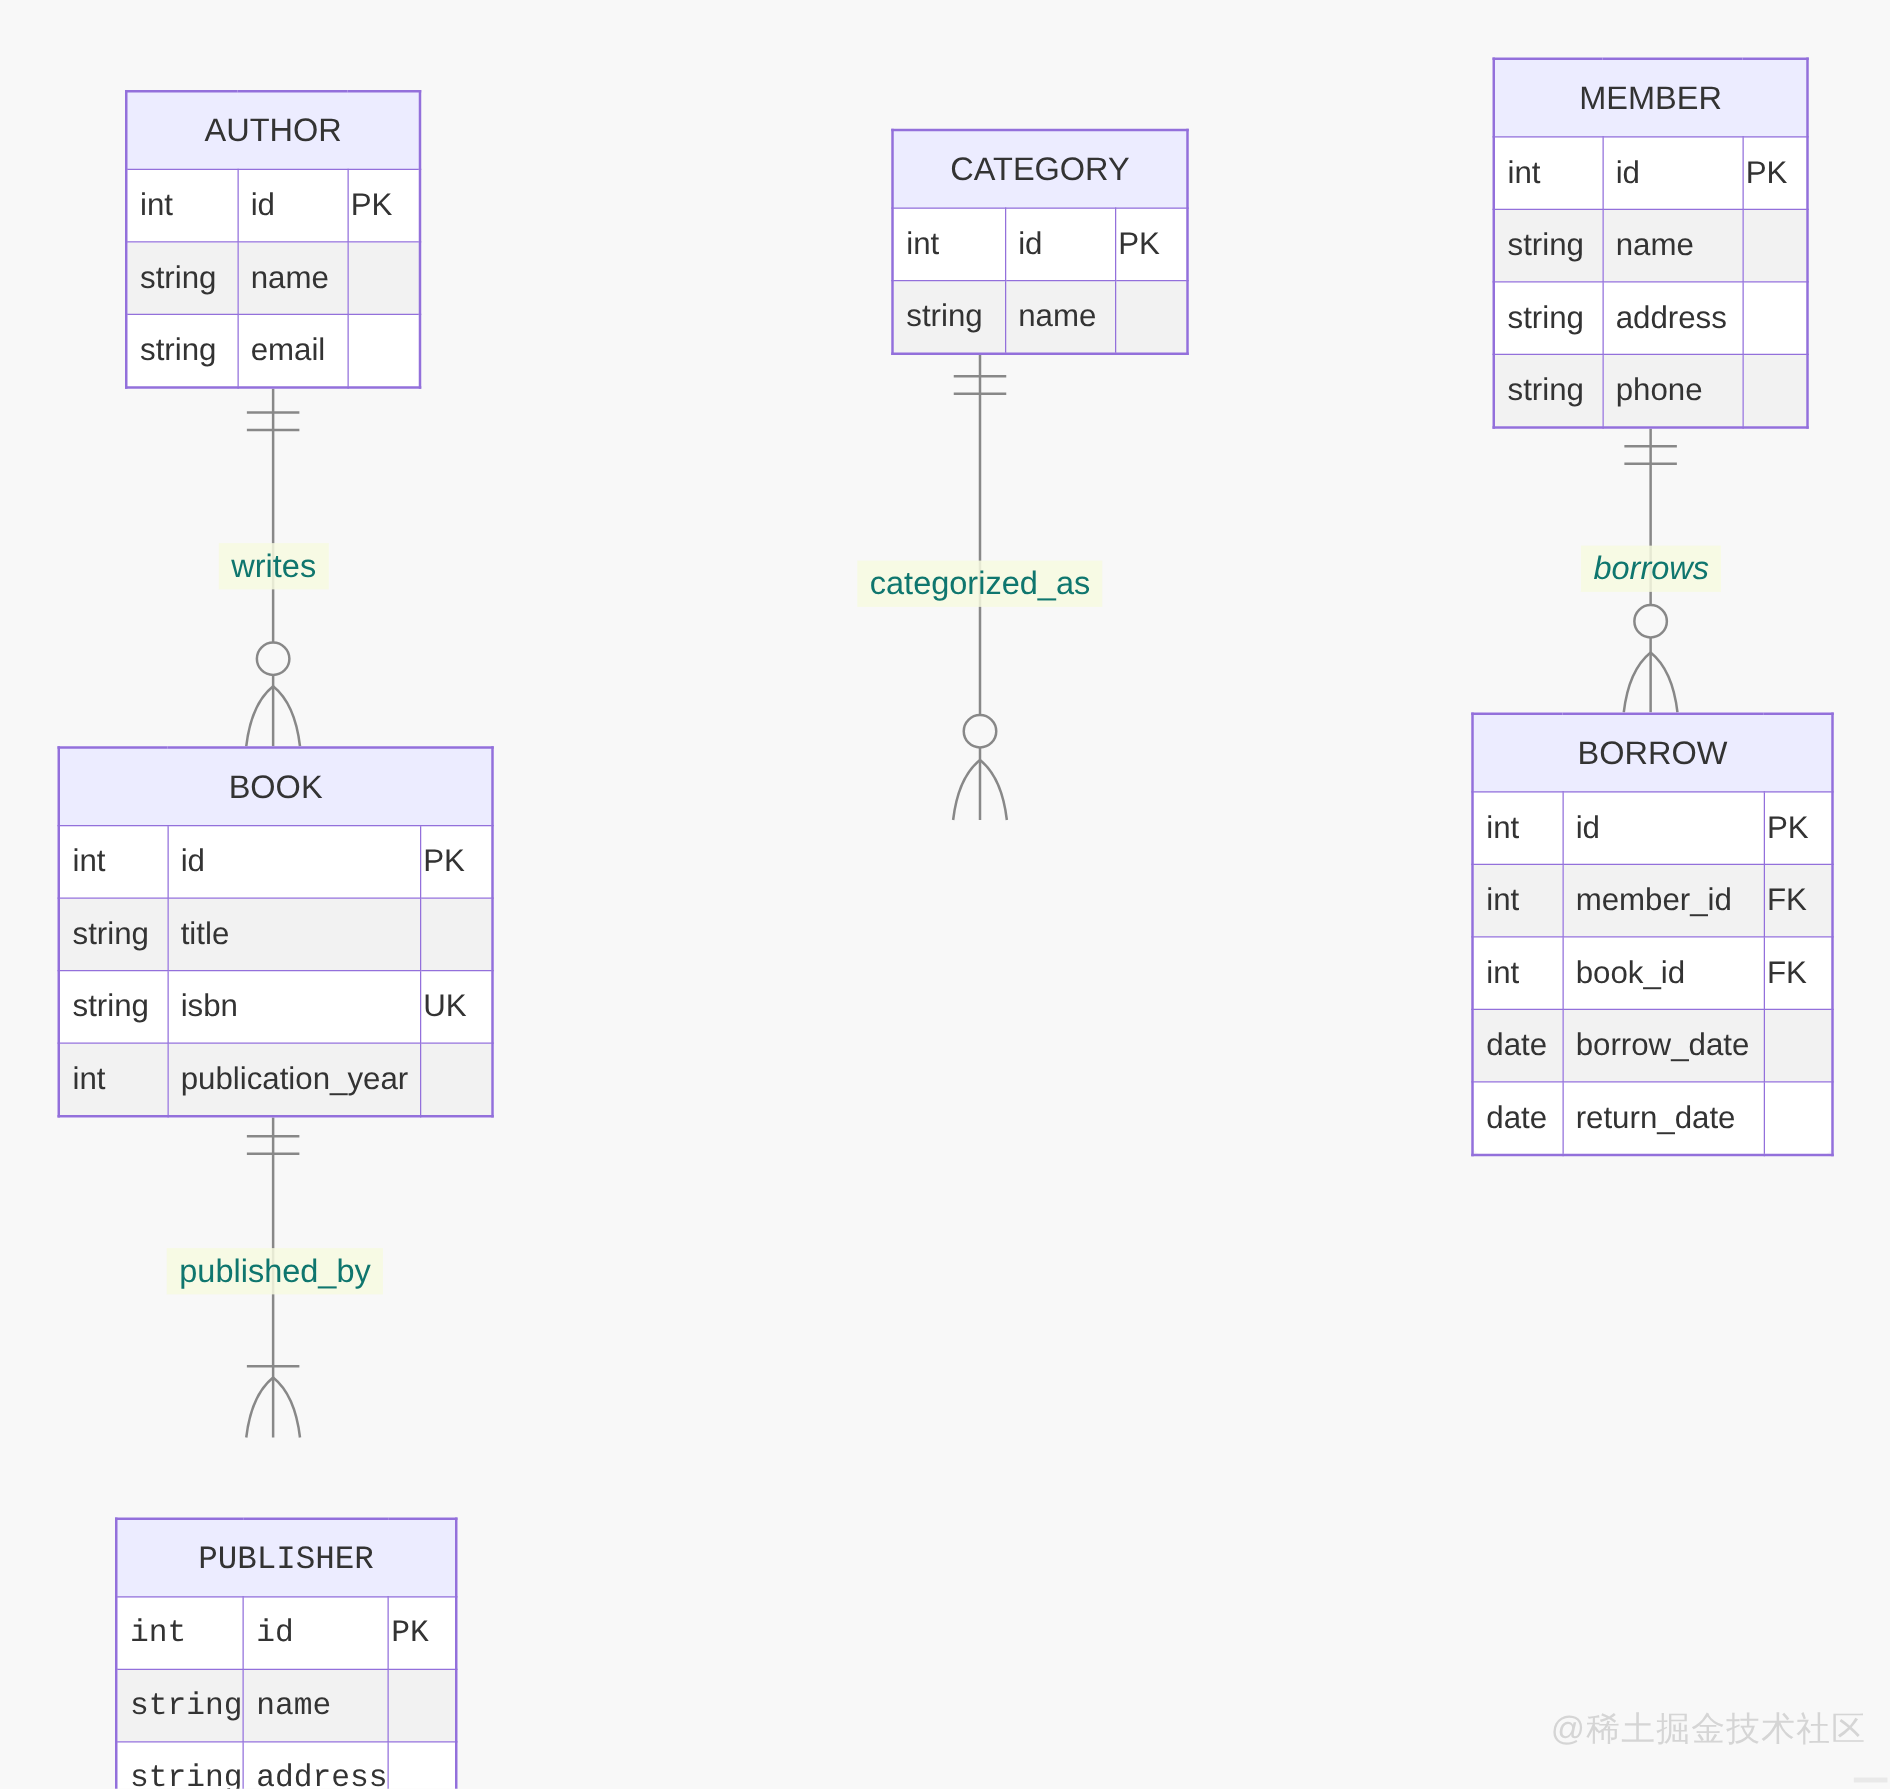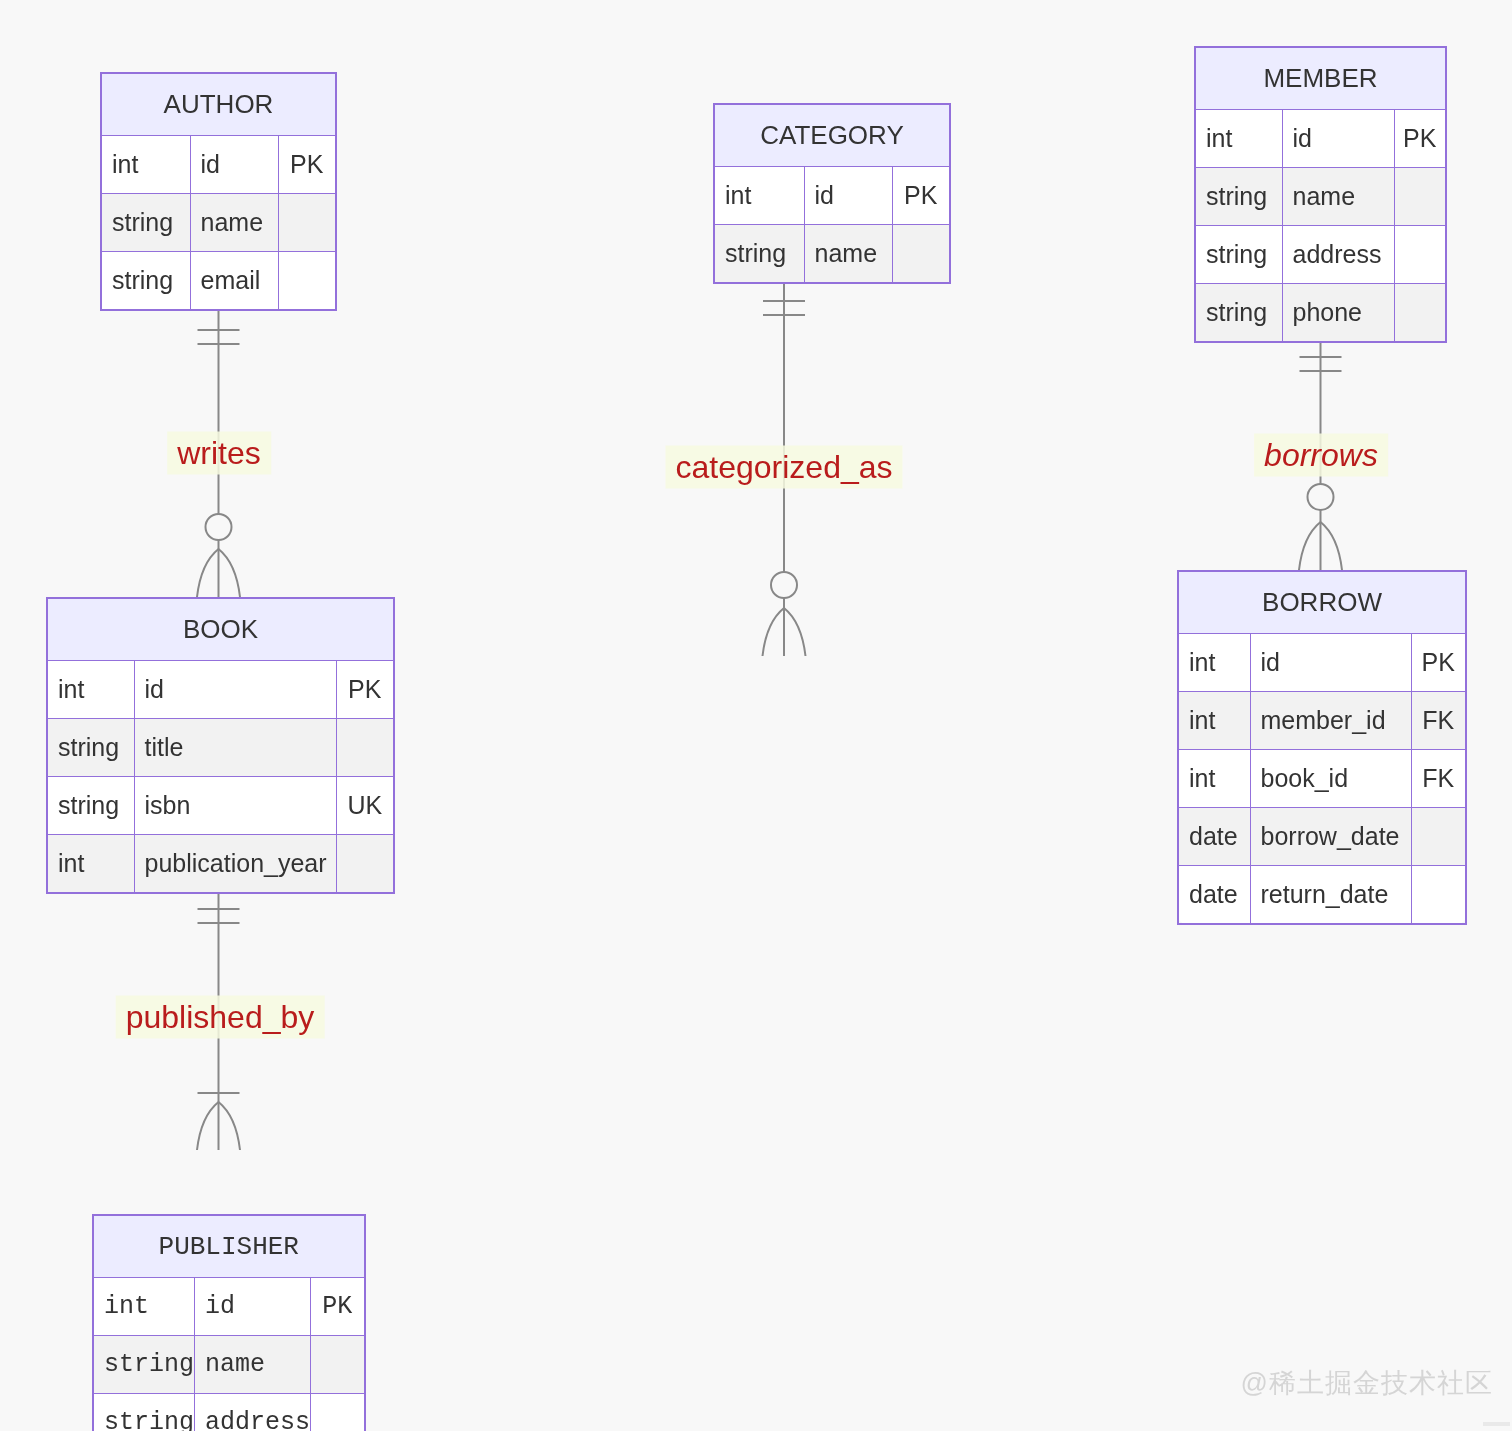--- a/index.html
+++ b/index.html
@@ -35,28 +35,28 @@
   }
   table.entity td {
     height: 57px;
     font-size: 25px;
     border: 1.5px solid #9370DB;
     padding: 0 0 0 10px;
     white-space: nowrap;
     overflow: hidden;
     text-align: left;
   }
-  table.entity td.key { text-align: center; padding: 0 2px; }
+  table.entity td.key { text-align: left; padding: 0 2px; }
   table.entity tbody tr:nth-child(even) td { background: #f2f2f2; }
 
   .rel-label {
     position: absolute;
     transform: translate(-50%, -50%);
-    font-size: 32px;
-    color: #b91c1c;
+    font-size: 26px;
+    color: #0f766e;
     background: rgba(247, 250, 225, 0.85);
     padding: 3px 10px;
     white-space: nowrap;
   }
 
   .watermark {
     position: absolute;
     right: 34px;
     bottom: 30px;
     font-size: 27px;

